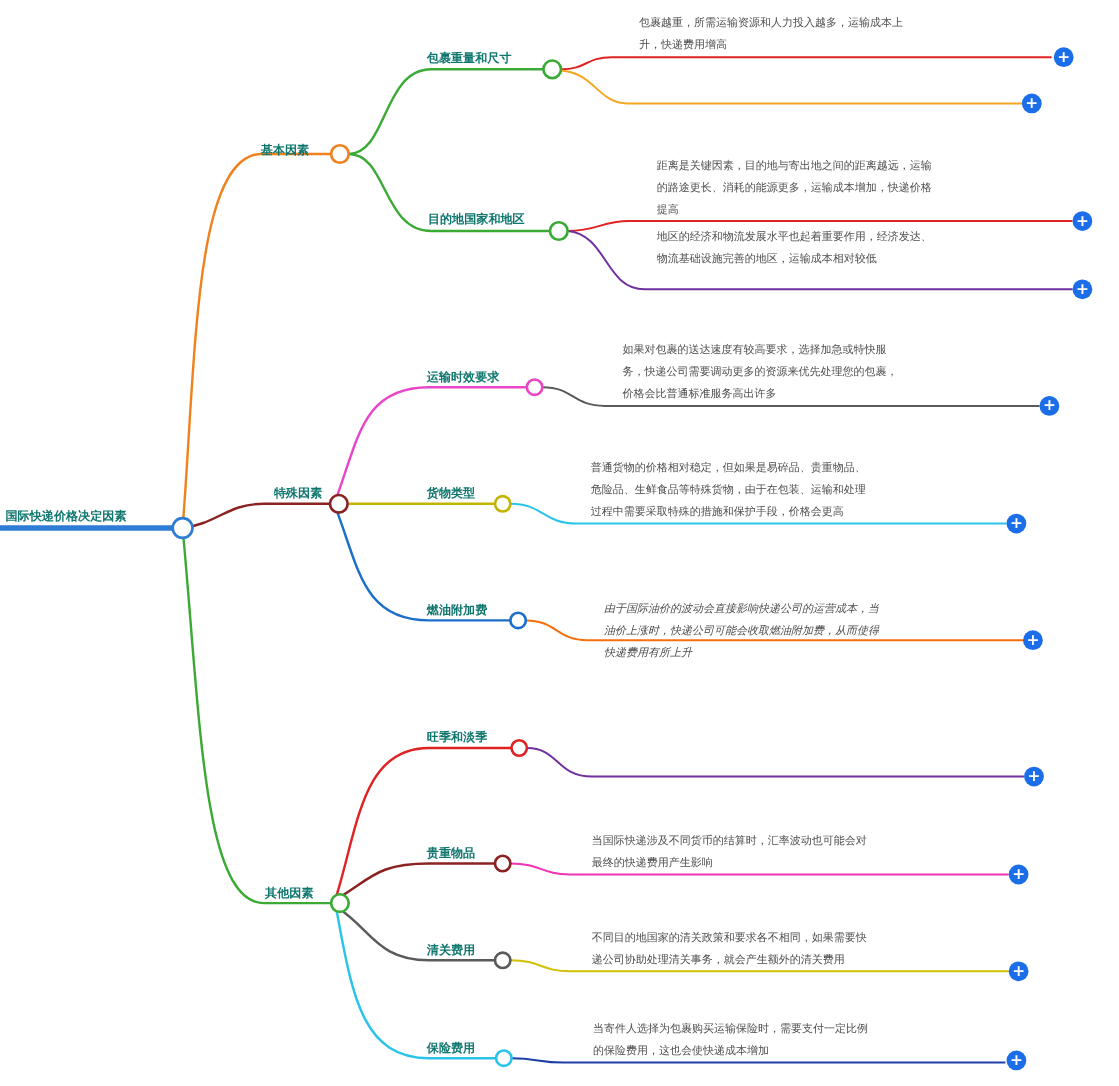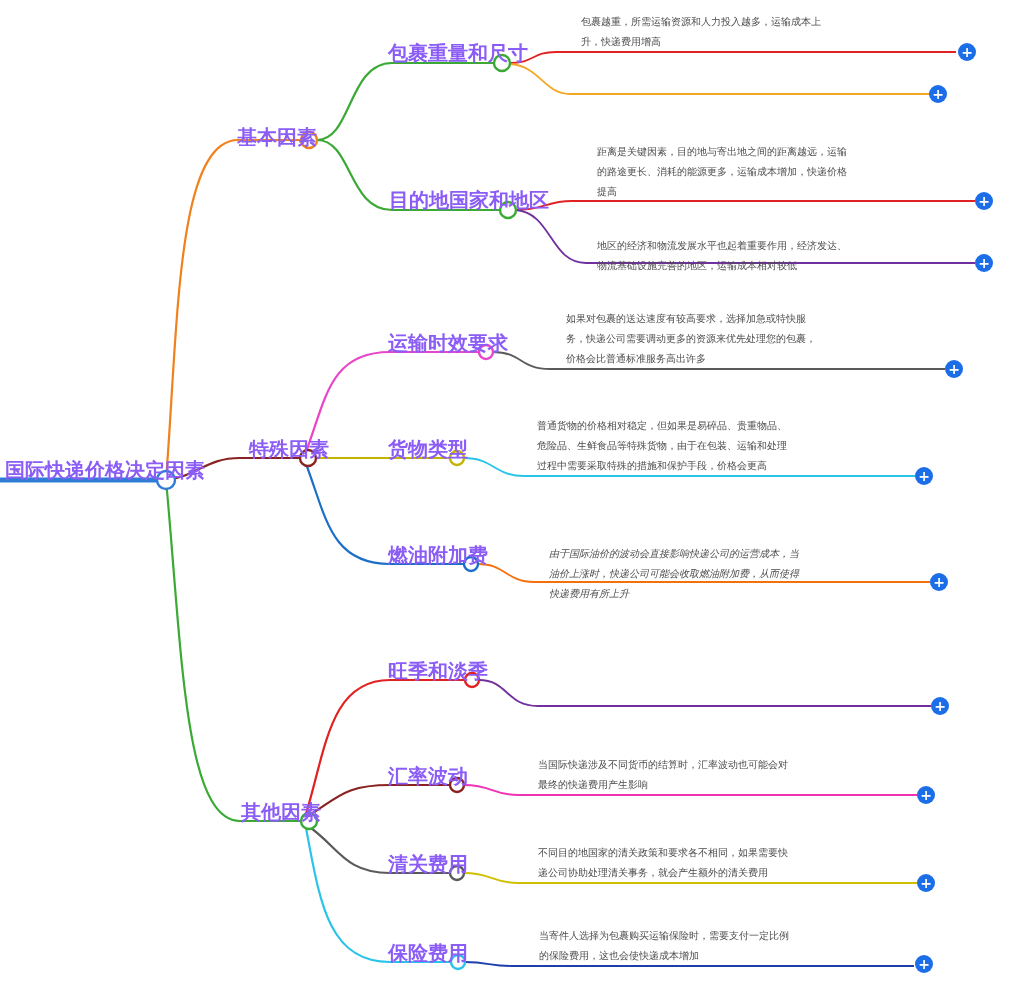--- a/index.html
+++ b/index.html
@@ -3,21 +3,21 @@
 <meta charset="utf-8">
 <style>
   html,body{margin:0;padding:0;background:#ffffff;}
   #canvas{
     position:relative;width:1017px;height:987px;overflow:hidden;
     background:#ffffff;
     font-family:"Liberation Sans","DejaVu Sans",sans-serif;
   }
   #wires{position:absolute;left:0;top:0;width:1017px;height:987px;}
   .topic{
-    position:absolute;font-size:20px;font-weight:600;color:#8b5cf6;
+    position:absolute;font-size:11px;font-weight:600;color:#0f766e;
     white-space:nowrap;line-height:18px;cursor:default;
   }
   .leaf{
     position:absolute;font-size:10px;font-weight:400;color:#4d4d4d;
     line-height:20px;white-space:pre-line;cursor:default;
   }
   .plus{
     position:absolute;width:18px;height:18px;border-radius:50%;
     background:#1c6ee8;color:#ffffff;display:flex;align-items:center;
     justify-content:center;font:bold 14px/1 "DejaVu Sans",sans-serif;
@@ -77,30 +77,30 @@
   <div class="topic" style="left:5px;top:461px;">国际快递价格决定因素</div>
   <div class="topic" style="left:237px;top:128px;">基本因素</div>
   <div class="topic" style="left:239px;top:440px;padding-left:10px;">特殊因素</div>
   <div class="topic" style="left:241px;top:803px;text-align:right;">其他因素</div>
   <div class="topic" style="left:388px;top:44px;">包裹重量和尺寸</div>
   <div class="topic" style="left:389px;top:191px;">目的地国家和地区</div>
   <div class="topic" style="left:388px;top:334px;">运输时效要求</div>
   <div class="topic" style="left:388px;top:440px;">货物类型</div>
   <div class="topic" style="left:388px;top:546px;">燃油附加费</div>
   <div class="topic" style="left:388px;top:662px;">旺季和淡季</div>
-  <div class="topic" style="left:388px;top:767px;">汇率波动</div>
+  <div class="topic" style="left:388px;top:767px;">贵重物品</div>
   <div class="topic" style="left:388px;top:855px;">清关费用</div>
   <div class="topic" style="left:388px;top:944px;">保险费用</div>
 
   <div class="leaf" style="left:581px;top:12px;">包裹越重，所需运输资源和人力投入越多，运输成本上
 升，快递费用增高</div>
   <div class="leaf" style="left:597px;top:142px;">距离是关键因素，目的地与寄出地之间的距离越远，运输
 的路途更长、消耗的能源更多，运输成本增加，快递价格
 提高</div>
-  <div class="leaf" style="left:597px;top:236px;">地区的经济和物流发展水平也起着重要作用，经济发达、
+  <div class="leaf" style="left:597px;top:206px;">地区的经济和物流发展水平也起着重要作用，经济发达、
 物流基础设施完善的地区，运输成本相对较低</div>
   <div class="leaf" style="left:537px;top:416px;">普通货物的价格相对稳定，但如果是易碎品、贵重物品、
 危险品、生鲜食品等特殊货物，由于在包装、运输和处理
 过程中需要采取特殊的措施和保护手段，价格会更高</div>
   <div class="leaf" style="left:566px;top:309px;">如果对包裹的送达速度有较高要求，选择加急或特快服
 务，快递公司需要调动更多的资源来优先处理您的包裹，
 价格会比普通标准服务高出许多</div>
   <div class="leaf" style="left:549px;top:544px;font-style:italic;">由于国际油价的波动会直接影响快递公司的运营成本，当
 油价上涨时，快递公司可能会收取燃油附加费，从而使得
 快递费用有所上升</div>

